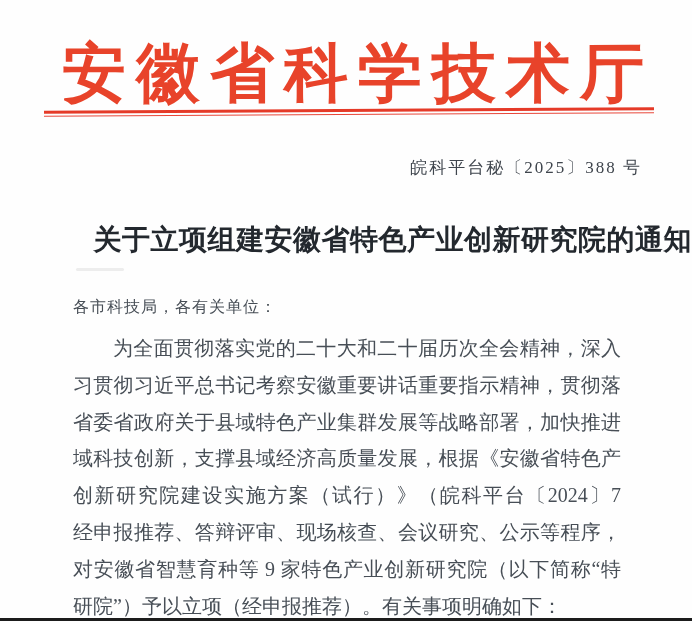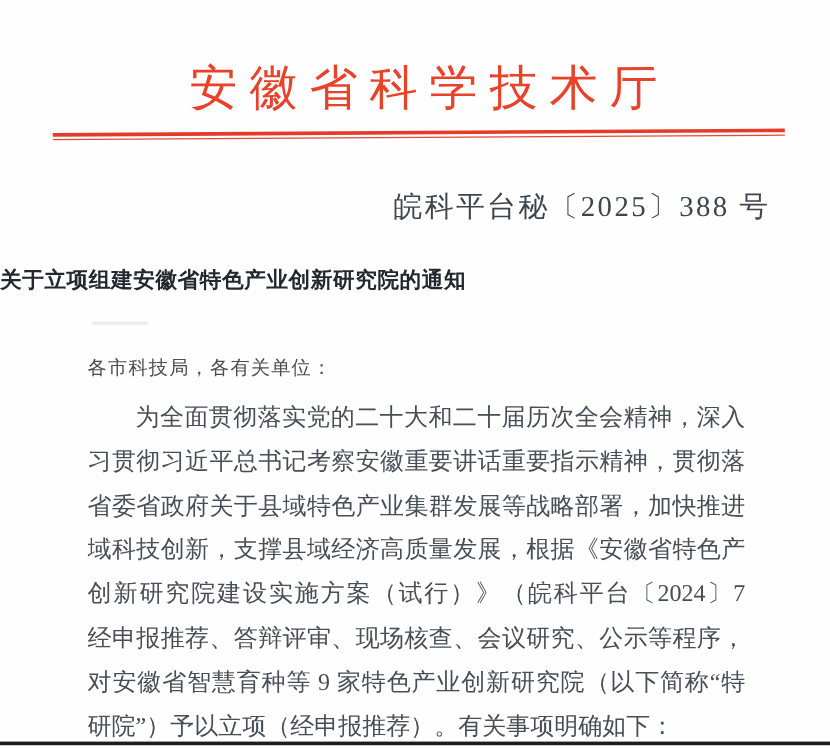--- a/index.html
+++ b/index.html
@@ -15,23 +15,23 @@
     overflow: hidden;
     font-family: "Liberation Serif", "DejaVu Serif", serif;
   }
   
   .agency {
     position: absolute;
     top: 42px;
     left: 0;
     width: 100%;
     text-align: center;
-    font-size: 40px;
+    font-size: 64px;
     line-height: 64px;
-    font-weight: normal;
+    font-weight: bold;
     color: #e8432a;
     letter-spacing: 10px;
     padding-left: 24px;
     box-sizing: border-box;
     white-space: nowrap;
   }
   
   .red-line {
     position: absolute;
     top: 109px;
@@ -40,33 +40,33 @@
     height: 2px;
     border-top: 3.5px solid #e53a28;
     border-bottom: 1.5px solid #e8473a;
     transform: rotate(-0.35deg);
   }
   
   .doc-no {
     position: absolute;
     top: 156px;
     right: 50px;
-    font-size: 24px;
+    font-size: 17px;
     color: #3f454d;
     letter-spacing: 2px;
     white-space: nowrap;
   }
   
   .notice-title {
     position: absolute;
     top: 221px;
     left: 0;
     width: 100%;
-    text-align: left;
-    font-size: 18px;
+    text-align: right;
+    font-size: 28px;
     font-weight: bold;
     color: #23282e;
     letter-spacing: 0.5px;
     white-space: nowrap;
   }
   
   .smudge {
     position: absolute;
     top: 268px;
     left: 76px;

